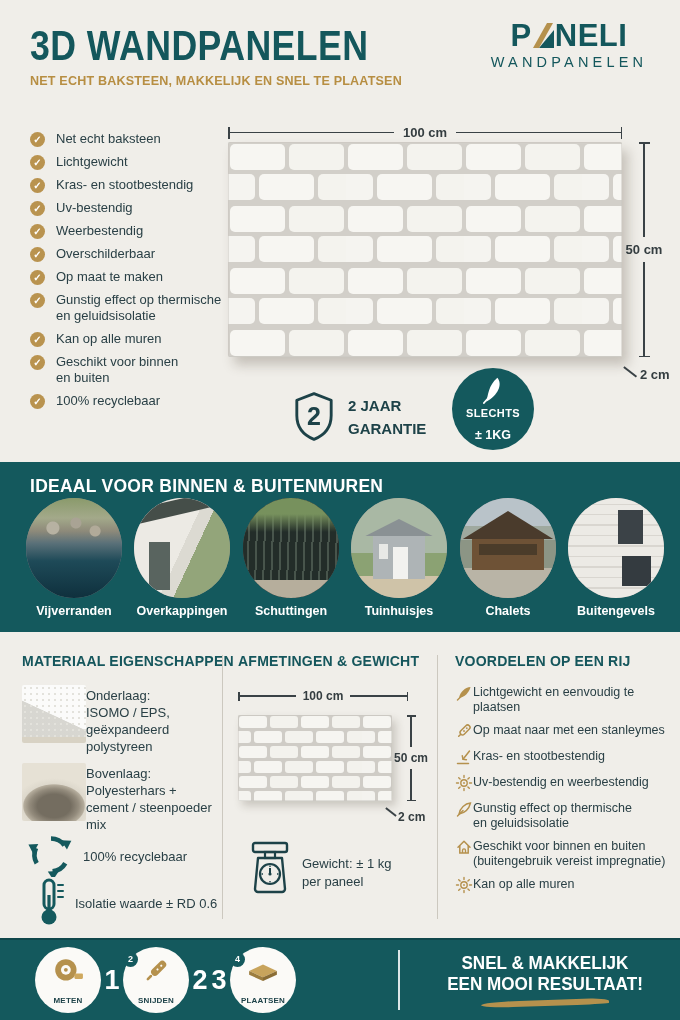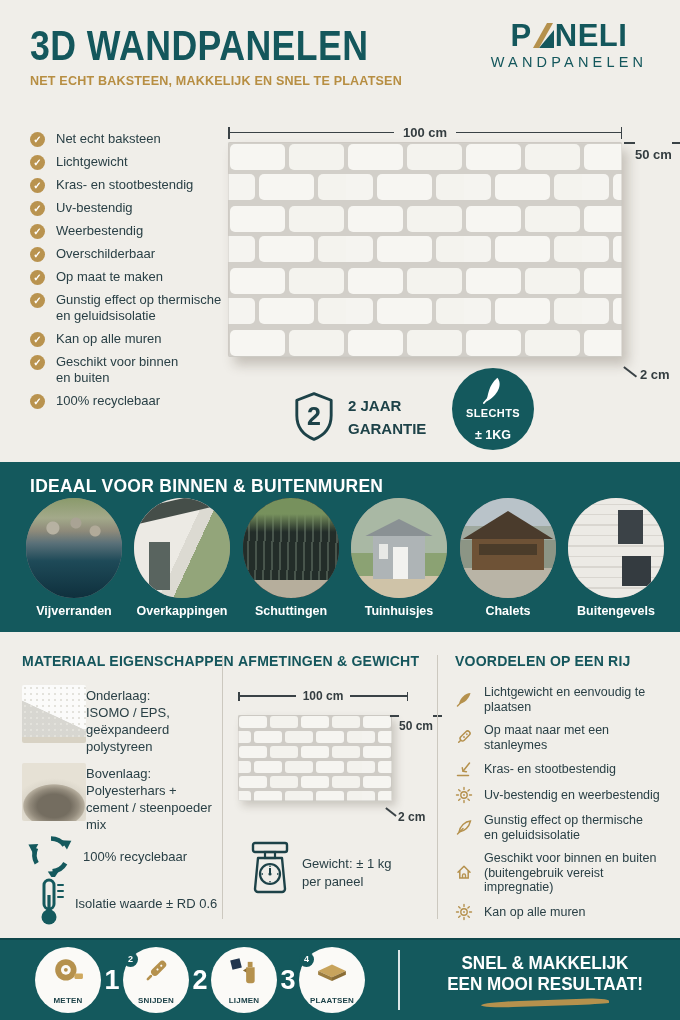--- a/index.html
+++ b/index.html
@@ -27,21 +27,21 @@
 
 
 .hero{position:absolute;left:228px;top:120px;width:452px;height:275px}
 .dimh{position:absolute;display:flex;align-items:center}
 .dimh .cap{width:1.5px;height:12px;background:#3a4246;flex:none}
 .dimh .hline{flex:1;height:1.5px;background:#3a4246}
 .dlabel{font-weight:bold;color:#343d40;padding:0 9px;white-space:nowrap}
 .hero .dimh{left:0;top:5px;width:394px}
 .hero .dlabel{font-size:13px}
 .panel-lg{position:absolute;left:0;top:22px;border-radius:2px;box-shadow:6px 8px 12px rgba(70,60,45,.25)}
-.dimv{position:absolute;display:flex;}
+.dimv{position:absolute;display:flex;flex-direction:column;align-items:center}
 .dimv .vcap{width:11px;height:1.5px;background:#3a4246;flex:none}
 .dimv .vline{width:1.5px;flex:1;background:#3a4246}
 .dimv .dlabel{padding:5px 0}
 .hero .dimv{left:396px;top:22px;height:215px;width:40px}
 .dtick{position:absolute;width:16px;height:1.5px;background:#3a4246;transform:rotate(38deg);transform-origin:left center}
 .hero .dtick{left:396px;top:246px}
 .hero .dlabel2{position:absolute;left:412px;top:247px;font-weight:bold;font-size:13px;color:#343d40}
 
 
 .warranty{position:absolute;left:293px;top:391px;display:flex;gap:13px;align-items:center}
@@ -112,21 +112,21 @@
 .col2 .dimv .vcap{width:9px}
 .col2 .dimv .dlabel{font-size:12px;padding:4px 0}
 .col2 .dtick{left:148px;top:162px;width:13px}
 .col2 .dlabel2{position:absolute;left:160px;top:165px;font-weight:bold;font-size:12px;color:#343d40}
 .scale-wrap{position:absolute;left:12px;top:196px}
 .g-text{position:absolute;left:64px;top:210px;font-size:13px;line-height:18px;color:#2a4046}
 
 .col3{position:absolute;left:455px;top:645px;width:218px}
 .col3 h3{position:absolute;left:0;top:8px}
 .adv{position:absolute;left:0;top:40px;list-style:none;width:218px}
-.adv li{display:flex;gap:11px;margin-bottom:9px;align-items:center}
+.adv li{display:flex;margin-bottom:9px;align-items:flex-start}
 .adv .ic{flex:none;margin-top:-1px}
 .a-txt{font-size:12.5px;line-height:14.5px;color:#2a4046}
 
 
 .footer{position:absolute;left:0;top:938px;width:680px;height:82px;background:#14595d;border-top:2px solid rgba(8,38,42,.35)}
 .steps{position:absolute;left:35px;top:7px;display:flex;align-items:center;gap:3px;height:66px}
 .step-circle{width:66px;height:66px;border-radius:50%;background:#fbfaf7;position:relative;flex:none}
 .step-circle svg{position:absolute;left:50%;top:9px;transform:translateX(-50%)}
 .step-label{position:absolute;bottom:8px;width:100%;text-align:center;font-size:8px;font-weight:bold;color:#1d4248;letter-spacing:.2px}
 .step-badge{position:absolute;left:0;top:5px;width:15px;height:15px;border-radius:50%;background:#14595d;color:#fff;
@@ -477,30 +477,20 @@
             <rect x="11.4" y="2" width="7.2" height="17" rx="3.6" fill="#b5914d"></rect>
             <rect x="13.8" y="19.5" width="2.4" height="6.5" rx="1.2" fill="#b5914d"></rect>
             <circle cx="15" cy="7" r="1" fill="#fbfaf7"></circle>
               <circle cx="15" cy="12" r="1" fill="#fbfaf7"></circle>
           </g>
         </svg>
         <div class="step-badge">2</div>
         <div class="step-label">SNIJDEN</div>
       </div>
       <div class="step-num">2</div>
-      <div class="step-circle">
-        <svg width="32" height="32" viewBox="0 0 30 30">
-          <rect x="3" y="3" width="9" height="9" fill="#22364e" transform="rotate(-14 7.5 7.5)"></rect>
-          <path d="M14 13.5 l4 -2.5 v5 z" fill="#8a6d35"></path>
-          <rect x="18.5" y="5.5" width="4.5" height="5" fill="#b5914d"></rect>
-          <path d="M17 10.5 h8 v12.5 a2.5 2.5 0 0 1 -2.5 2.5 h-3 a2.5 2.5 0 0 1 -2.5 -2.5 z" fill="#b5914d"></path>
-        </svg>
-
-        <div class="step-label">LIJMEN</div>
-      </div>
       <div class="step-num">3</div>
       <div class="step-circle">
         <svg width="32" height="32" viewBox="0 0 30 30">
           <polygon points="15,8 28,14 15,20 2,14" fill="#c8a45c"></polygon>
           <polygon points="2,14 15,20 15,23.5 2,17.5" fill="#9c7d3f"></polygon>
           <polygon points="28,14 15,20 15,23.5 28,17.5" fill="#8a6d35"></polygon>
         </svg>
         <div class="step-badge">4</div>
         <div class="step-label">PLAATSEN</div>
       </div>

